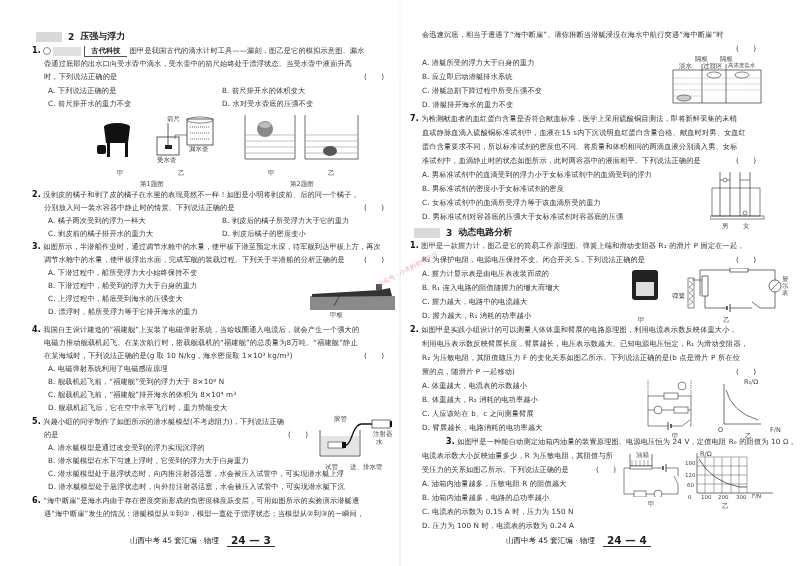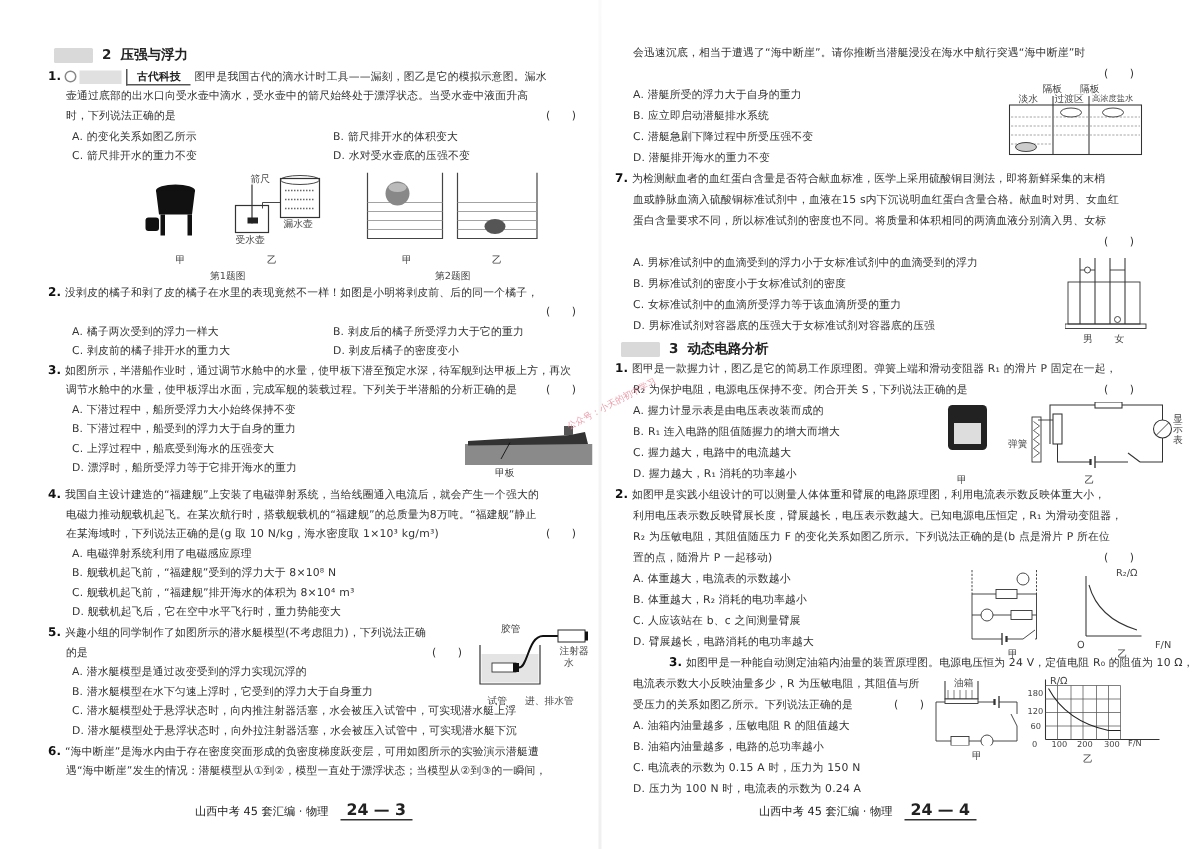--- a/index.html
+++ b/index.html
@@ -34,21 +34,21 @@
     <span>压强与浮力</span>
   </div>
 
   <div class="txt" style="left:32px; top:46px;">
     <span class="q-num">1.</span>
     <span class="badge-circle"></span><span class="badge-grey"></span><span class="badge-topic">古代科技</span><span>图甲是我国古代的滴水计时工具——漏刻，图乙是它的模拟示意图。漏水</span>
   </div>
   <div class="txt" style="left:44px; top:59px;">壶通过底部的出水口向受水壶中滴水，受水壶中的箭尺始终处于漂浮状态。当受水壶中液面升高</div>
   <div class="txt" style="left:44px; top:72px;">时，下列说法正确的是</div>
   <div class="paren" style="left:364px; top:72px;">(　　)</div>
-  <div class="txt" style="left:48px; top:86px;">A. 的变化关系如图乙所示</div>
+  <div class="txt" style="left:48px; top:86px;">A. 下列说法正确的是</div>
   <div class="txt" style="left:222px; top:86px;">B. 箭尺排开水的体积变大</div>
   <div class="txt" style="left:48px; top:99px;">C. 箭尺排开水的重力不变</div>
   <div class="txt" style="left:222px; top:99px;">D. 水对受水壶底的压强不变</div>
 
   <div class="fig" style="left:95px; top:115px; width:130px; height:50px;">
     <svg width="130" height="50" viewBox="0 0 130 50">
       <ellipse cx="22" cy="12" rx="13" ry="4" fill="#111"></ellipse>
       <path d="M9 12 L11 28 L33 28 L35 12 Z" fill="#111"></path>
       <rect x="12" y="28" width="3" height="14" fill="#111"></rect>
         <rect x="30" y="28" width="3" height="14" fill="#111"></rect>
@@ -91,20 +91,21 @@
     </svg>
   </div>
   <div class="fig-cap" style="left:268px; top:169px;">甲</div>
   <div class="fig-cap" style="left:328px; top:169px;">乙</div>
   <div class="fig-cap" style="left:290px; top:180px;">第2题图</div>
 
   <div class="txt" style="left:32px; top:190px;">
     <span class="q-num">2.</span>
     <span>没剥皮的橘子和剥了皮的橘子在水里的表现竟然不一样！如图是小明将剥皮前、后的同一个橘子，</span>
   </div>
+  <div class="txt" style="left:44px; top:203px;">分别放入同一装水容器中静止时的情景。下列说法正确的是</div>
   <div class="paren" style="left:364px; top:203px;">(　　)</div>
   <div class="txt" style="left:48px; top:216px;">A. 橘子两次受到的浮力一样大</div>
   <div class="txt" style="left:222px; top:216px;">B. 剥皮后的橘子所受浮力大于它的重力</div>
   <div class="txt" style="left:48px; top:229px;">C. 剥皮前的橘子排开水的重力大</div>
   <div class="txt" style="left:222px; top:229px;text-align:center;">D. 剥皮后橘子的密度变小</div>
 
   <div class="txt" style="left:32px; top:242px;">
     <span class="q-num">3.</span>
     <span>如图所示，半潜船作业时，通过调节水舱中的水量，使甲板下潜至预定水深，待军舰到达甲板上方，再次</span>
   </div>
@@ -208,20 +209,21 @@
   <div class="fig-cap" style="left:279px; top:62px;">淡水</div>
   <div class="fig-cap" style="left:303px; top:62px;">过渡区</div>
   <div class="fig-cap" style="left:328px; top:62px; font-size:5.5px;">高浓度盐水</div>
 
   <div class="txt" style="left:10px; top:114px;">
     <span class="q-num">7.</span>
     <span>为检测献血者的血红蛋白含量是否符合献血标准，医学上采用硫酸铜目测法，即将新鲜采集的末梢</span>
   </div>
   <div class="txt" style="left:22px; top:128px;">血或静脉血滴入硫酸铜标准试剂中，血液在15 s内下沉说明血红蛋白含量合格。献血时对男、女血红</div>
   <div class="txt" style="left:22px; top:142px;">蛋白含量要求不同，所以标准试剂的密度也不同。将质量和体积相同的两滴血液分别滴入男、女标</div>
+  <div class="txt" style="left:22px; top:156px;">准试剂中，血滴静止时的状态如图所示，此时两容器中的液面相平。下列说法正确的是</div>
   <div class="paren" style="left:336px; top:156px;">(　　)</div>
   <div class="txt" style="left:22px; top:170px;">A. 男标准试剂中的血滴受到的浮力小于女标准试剂中的血滴受到的浮力</div>
   <div class="txt" style="left:22px; top:184px;">B. 男标准试剂的密度小于女标准试剂的密度</div>
   <div class="txt" style="left:22px; top:198px;">C. 女标准试剂中的血滴所受浮力等于该血滴所受的重力</div>
   <div class="txt" style="left:22px; top:212px;">D. 男标准试剂对容器底的压强大于女标准试剂对容器底的压强</div>
 
   <div class="fig" style="left:310px; top:170px; width:55px; height:52px;">
     <svg width="55" height="52" viewBox="0 0 55 52">
       <line x1="10" y1="2" x2="10" y2="46" stroke="#333" stroke-width="0.7"></line>
         <line x1="20" y1="2" x2="20" y2="46" stroke="#333" stroke-width="0.7"></line>

